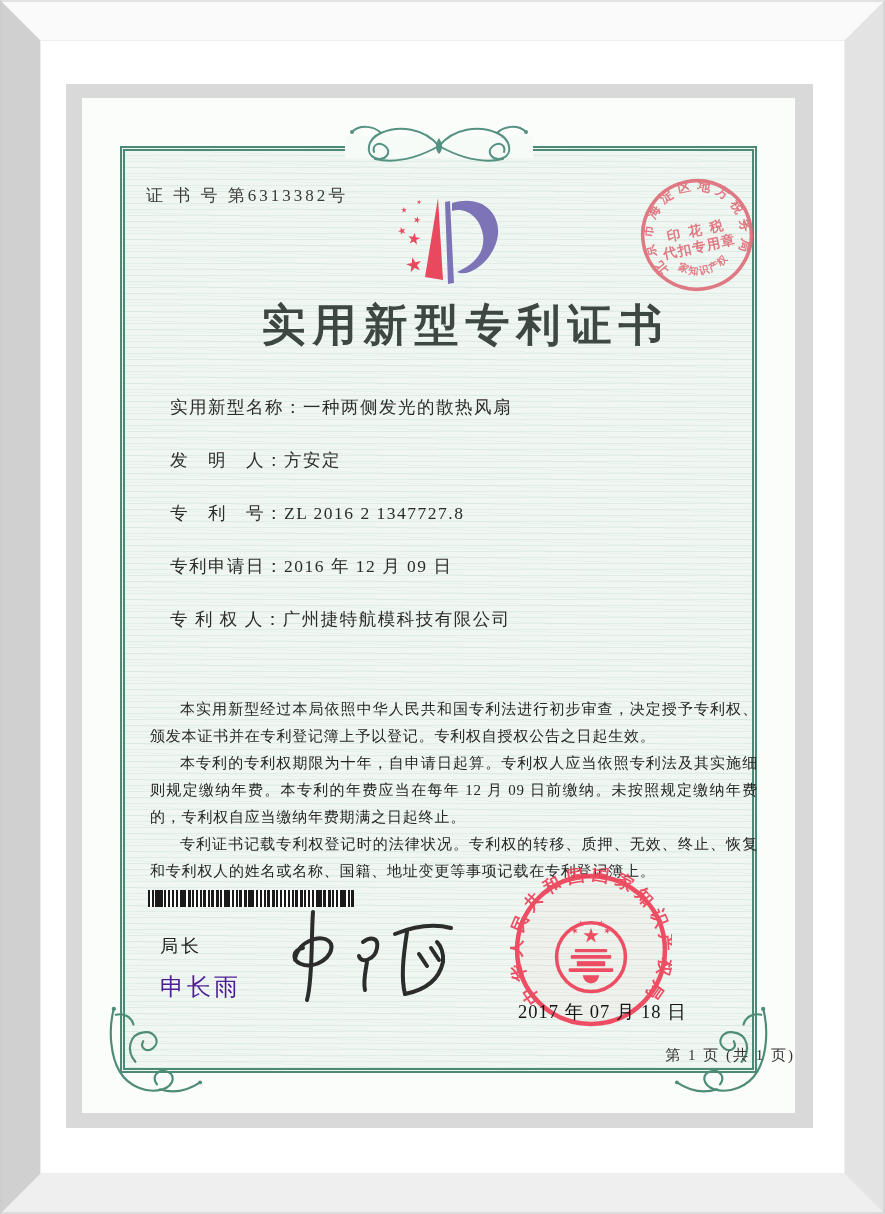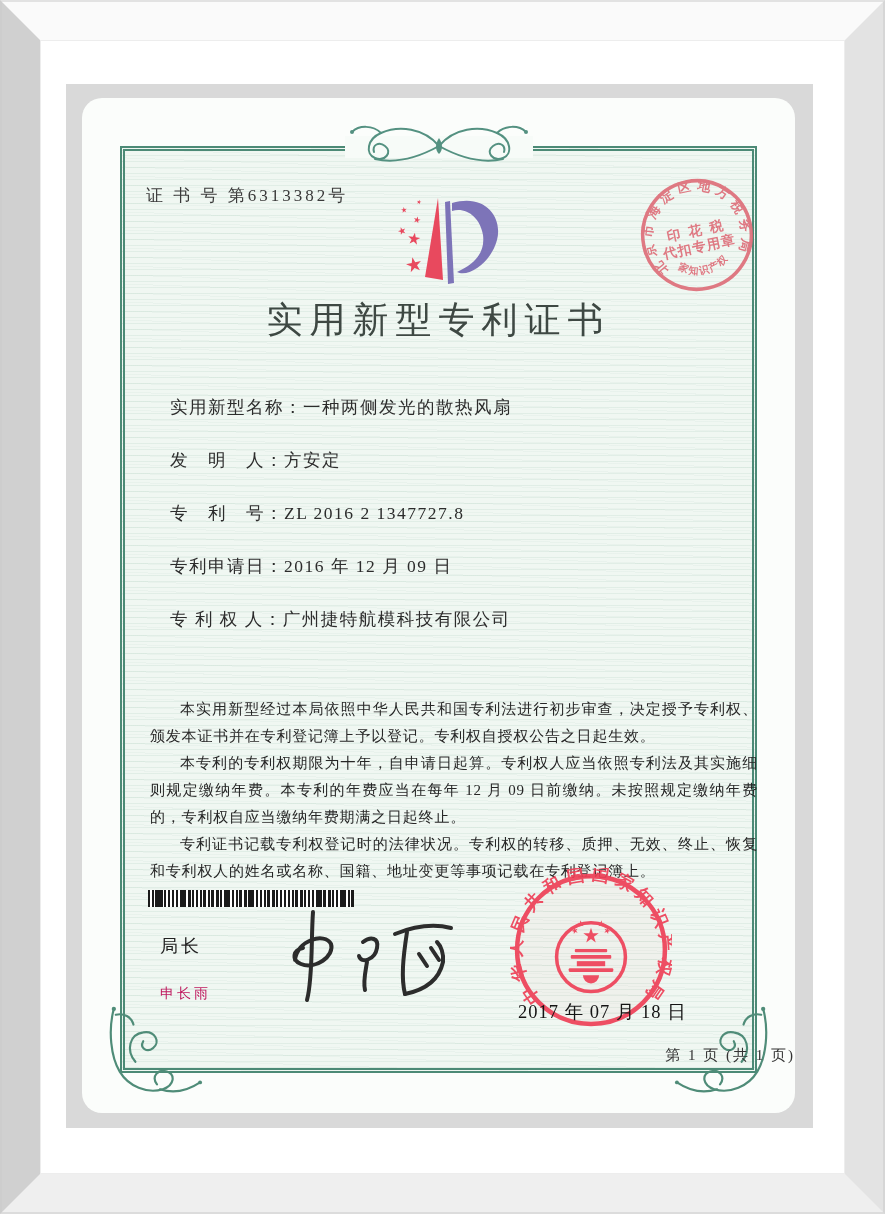--- a/index.html
+++ b/index.html
@@ -19,21 +19,20 @@
   }
   .frame-edge{position:absolute;inset:0;box-sizing:border-box;border:2px solid #c9c9c9;opacity:.5;}
   .mat{position:absolute;left:40px;top:40px;right:40px;bottom:40px;background:#ffffff;}
   .mat-line{position:absolute;inset:0;box-sizing:border-box;border:1px solid #ededed;}
   .mat-opening{position:absolute;left:66px;top:84px;right:72px;bottom:86px;background:#d9d9d9;}
 
   
   .paper{
     position:absolute;left:82px;top:98px;width:713px;height:1015px;
     background:#fbfdfb;
-    border-radius:20px;
   }
   .inner-area{
     position:absolute;left:38px;top:48px;width:637px;height:927px;
     box-sizing:border-box;border:5px double #4c8a76;
     background-color:#f0f7f2;
     background-image:
       repeating-linear-gradient(0deg, rgba(110,170,140,0.12) 0 1px, rgba(255,255,255,0) 1px 6px),
       repeating-linear-gradient(2deg, rgba(110,170,140,0.06) 0 1px, rgba(255,255,255,0) 1px 9px);
   }
 
@@ -44,22 +43,22 @@
 
   .cert-no{
     position:absolute;left:64px;top:86px;
     font-size:17px;letter-spacing:3px;color:#3a3a3a;
   }
   .logo{position:absolute;left:287px;top:95px;}
   .tax-stamp{position:absolute;left:556px;top:78px;transform:rotate(-12deg);opacity:.88;}
 
   .title{
     position:absolute;left:0;top:198px;width:100%;
-    text-align:center;font-size:36px;letter-spacing:7px;
-    color:#3e4843;font-weight:400;
+    text-align:center;font-size:44px;letter-spacing:7px;
+    color:#3e4843;font-weight:700;padding-left:27px;
   }
 
   .fields{
     position:absolute;left:88px;top:296px;
     display:flex;flex-direction:column;row-gap:27px;
     font-size:17.5px;line-height:26px;letter-spacing:1.5px;color:#2c2c2c;
   }
   .field-row{white-space:nowrap;}
   .field-label{display:inline-block;}
   .field-value{display:inline-block;}
@@ -74,21 +73,21 @@
   .barcode{
     position:absolute;left:66px;top:792px;width:206px;height:17px;
     background-color:#fff;
     background-image:
       repeating-linear-gradient(90deg,#1a1a1a 0 2px,transparent 2px 4px),
       repeating-linear-gradient(90deg,#1a1a1a 0 1px,transparent 1px 7px),
       repeating-linear-gradient(90deg,transparent 0 9px,#1a1a1a 9px 12px,transparent 12px 23px);
   }
 
   .director-title{position:absolute;left:78px;top:836px;font-size:18px;letter-spacing:3px;color:#222;}
-  .director-name{position:absolute;left:78px;top:873px;font-size:14px;letter-spacing:3px;color:#be185d;margin-top:14px;}
+  .director-name{position:absolute;left:78px;top:873px;font-size:24px;letter-spacing:3px;color:#4c1d95;}
   .signature{position:absolute;left:185px;top:800px;}
 
   .seal{position:absolute;left:428px;top:770px;opacity:.92;}
   .issue-date{
     position:absolute;left:436px;top:901px;
     font-size:18.5px;letter-spacing:1px;color:#141414;z-index:5;
   }
   .page-footer{
     position:absolute;left:0;top:948px;width:100%;
     text-align:right;font-size:15px;letter-spacing:2px;color:#333;

